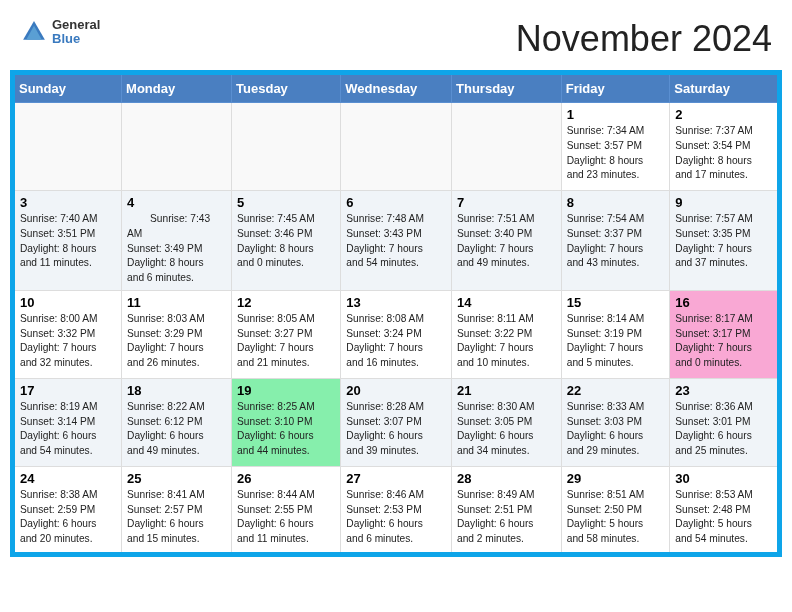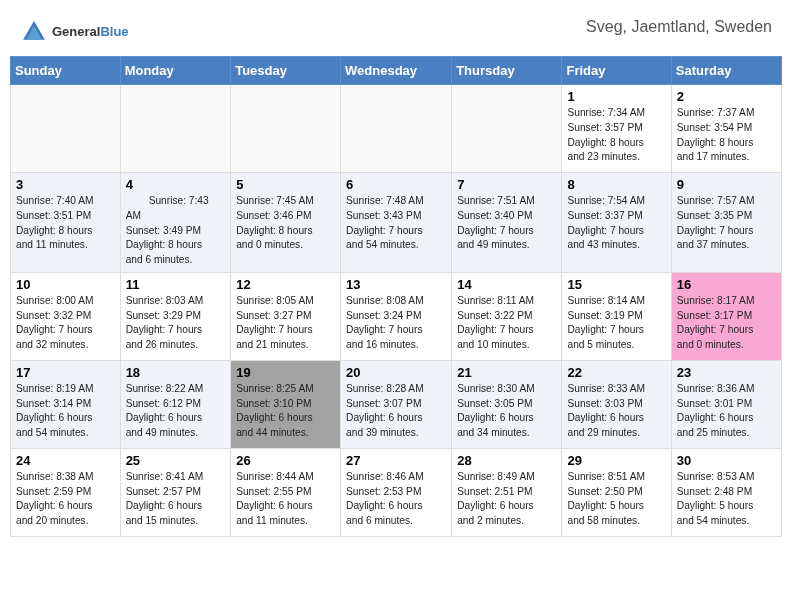--- a/index.html
+++ b/index.html
@@ -15,21 +15,21 @@
       align-items: flex-start;
       padding: 18px 20px 10px 20px;
     }
     .logo {
       display: flex;
       align-items: center;
       gap: 4px;
     }
     .logo-text {
       display: flex;
-      flex-direction: row;
+      flex-direction: column;
       font-size: 13px;
       font-weight: bold;
       line-height: 1.1;
     }
     .logo-general { color: #333; }
     .logo-blue { color: #3a7abf; }
     .logo-icon {
       width: 28px;
       height: 28px;
     }
@@ -41,21 +41,21 @@
       font-weight: 300;
       color: #222;
     }
     .location {
       font-size: 16px;
       color: #555;
     }
     .calendar {
       width: 100%;
       border-collapse: collapse;
-      border: 1px solid #0ea5e9;
+      border: 5px solid #0ea5e9;
       margin: 0 0 0 0;
     }
     .calendar th {
       background: #4a7fc1;
       color: #fff;
       font-size: 13px;
       font-weight: bold;
       padding: 6px 4px;
       text-align: left;
       border: 1px solid #5a8fd1;
@@ -102,21 +102,21 @@
     <svg class="logo-icon" viewBox="0 0 36 36">
       <polygon points="18,4 32,28 4,28" fill="#3a7abf"></polygon>
       <polygon points="18,10 28,28 8,28" fill="#5a9fd4"></polygon>
     </svg>
     <div class="logo-text">
       <span class="logo-general">General</span>
       <span class="logo-blue">Blue</span>
     </div>
   </div>
   <div class="title-block">
-    <div class="location">Sveg, Jaemtland, Sweden</div>
+    <div class="month-title">November 2024</div>
   </div>
 </div>
 
 <div class="cal-wrapper">
   <table class="calendar">
     <thead>
       <tr>
       <th>Sunday</th>
           <th>Monday</th>
           <th>Tuesday</th>
@@ -204,21 +204,21 @@
         </tr>
         <tr class="week-row">
           <td style="background: rgb(240, 244, 248);"><span class="day-num">17</span><span class="day-info" style="white-space: pre-line;">Sunrise: 8:19 AM
 Sunset: 3:14 PM
 Daylight: 6 hours
 and 54 minutes.</span></td>
           <td style="background: rgb(240, 244, 248);"><span class="day-num">18</span><span class="day-info" style="white-space: pre-line;">Sunrise: 8:22 AM
 Sunset: 6:12 PM
 Daylight: 6 hours
 and 49 minutes.</span></td>
-          <td style="background: #a3a3a3; margin-left: 17px;"><span class="day-num">19</span><span class="day-info" style="white-space: pre-line;">Sunrise: 8:25 AM
+          <td style="background: #86efac; margin-left: 17px;"><span class="day-num">19</span><span class="day-info" style="white-space: pre-line;">Sunrise: 8:25 AM
 Sunset: 3:10 PM
 Daylight: 6 hours
 and 44 minutes.</span></td>
           <td style="background: rgb(240, 244, 248);"><span class="day-num">20</span><span class="day-info" style="white-space: pre-line;">Sunrise: 8:28 AM
 Sunset: 3:07 PM
 Daylight: 6 hours
 and 39 minutes.</span></td>
           <td style="background: rgb(240, 244, 248);"><span class="day-num">21</span><span class="day-info" style="white-space: pre-line;">Sunrise: 8:30 AM
 Sunset: 3:05 PM
 Daylight: 6 hours

